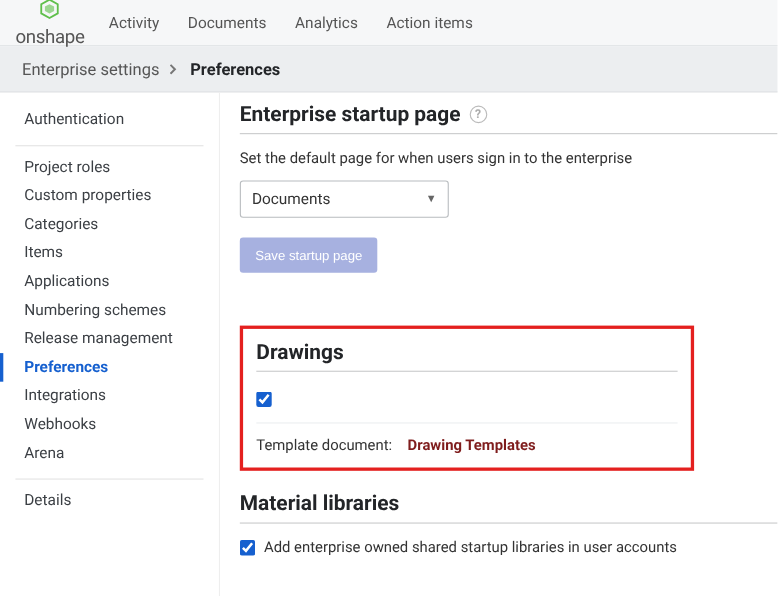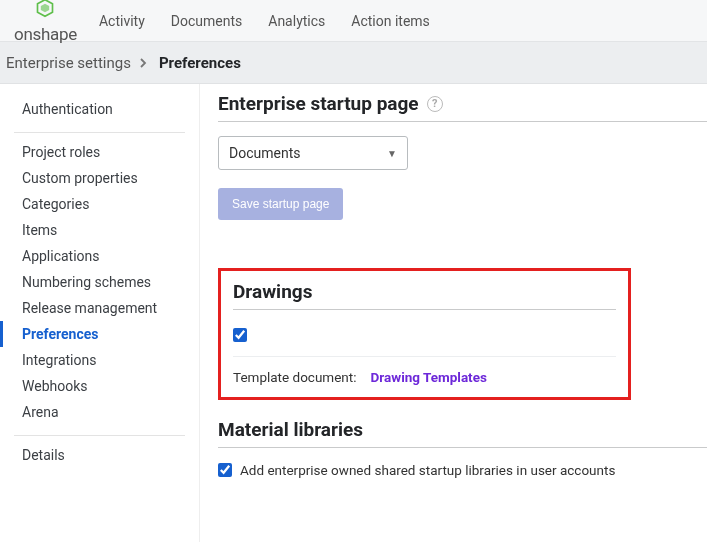--- a/index.html
+++ b/index.html
@@ -41,21 +41,21 @@
     color: #555;
     font-size: 14px;
     cursor: pointer;
   }
   .breadcrumb-bar {
     height: 42px;
     background: #eceef0;
     border-bottom: 1px solid #e0e2e4;
     display: flex;
     align-items: center;
-    padding: 0 6px;
+    padding: 0 20px;
     font-size: 15px;
     color: #555;
   }
   .breadcrumb-current {
     font-weight: 700;
     color: #232528;
     margin-left: 8px;
   }
   .chevron {
     margin: 0 4px 0 8px;
@@ -170,21 +170,21 @@
     accent-color: #1660cf;
   }
   .template-row {
     display: flex;
     align-items: center;
     gap: 14px;
     font-size: 13.5px;
   }
   .template-label { color: #333; }
   .template-link {
-    color: #6d28d9;
+    color: #7f1d1d;
     font-weight: 700;
     cursor: pointer;
   }
   .section-block { margin-bottom: 22px; }
 </style>
 </head>
 <body>
 
 <div class="topbar">
   <div class="logo">
@@ -234,20 +234,21 @@
       <div class="sidebar-item">Details</div>
     </div>
   </div>
 
   <div class="content">
     <div class="section-block">
       <div class="section-heading">
         <span>Enterprise startup page</span>
         <span class="help-icon">?</span>
       </div>
+      <div class="section-desc">Set the default page for when users sign in to the enterprise</div>
       <div class="select-row">
         <div class="select-box">
           <span>Documents</span>
           <span class="select-caret">▼</span>
         </div>
       </div>
       <button class="save-btn">Save startup page</button>
     </div>
 
     <div class="highlight-box">

